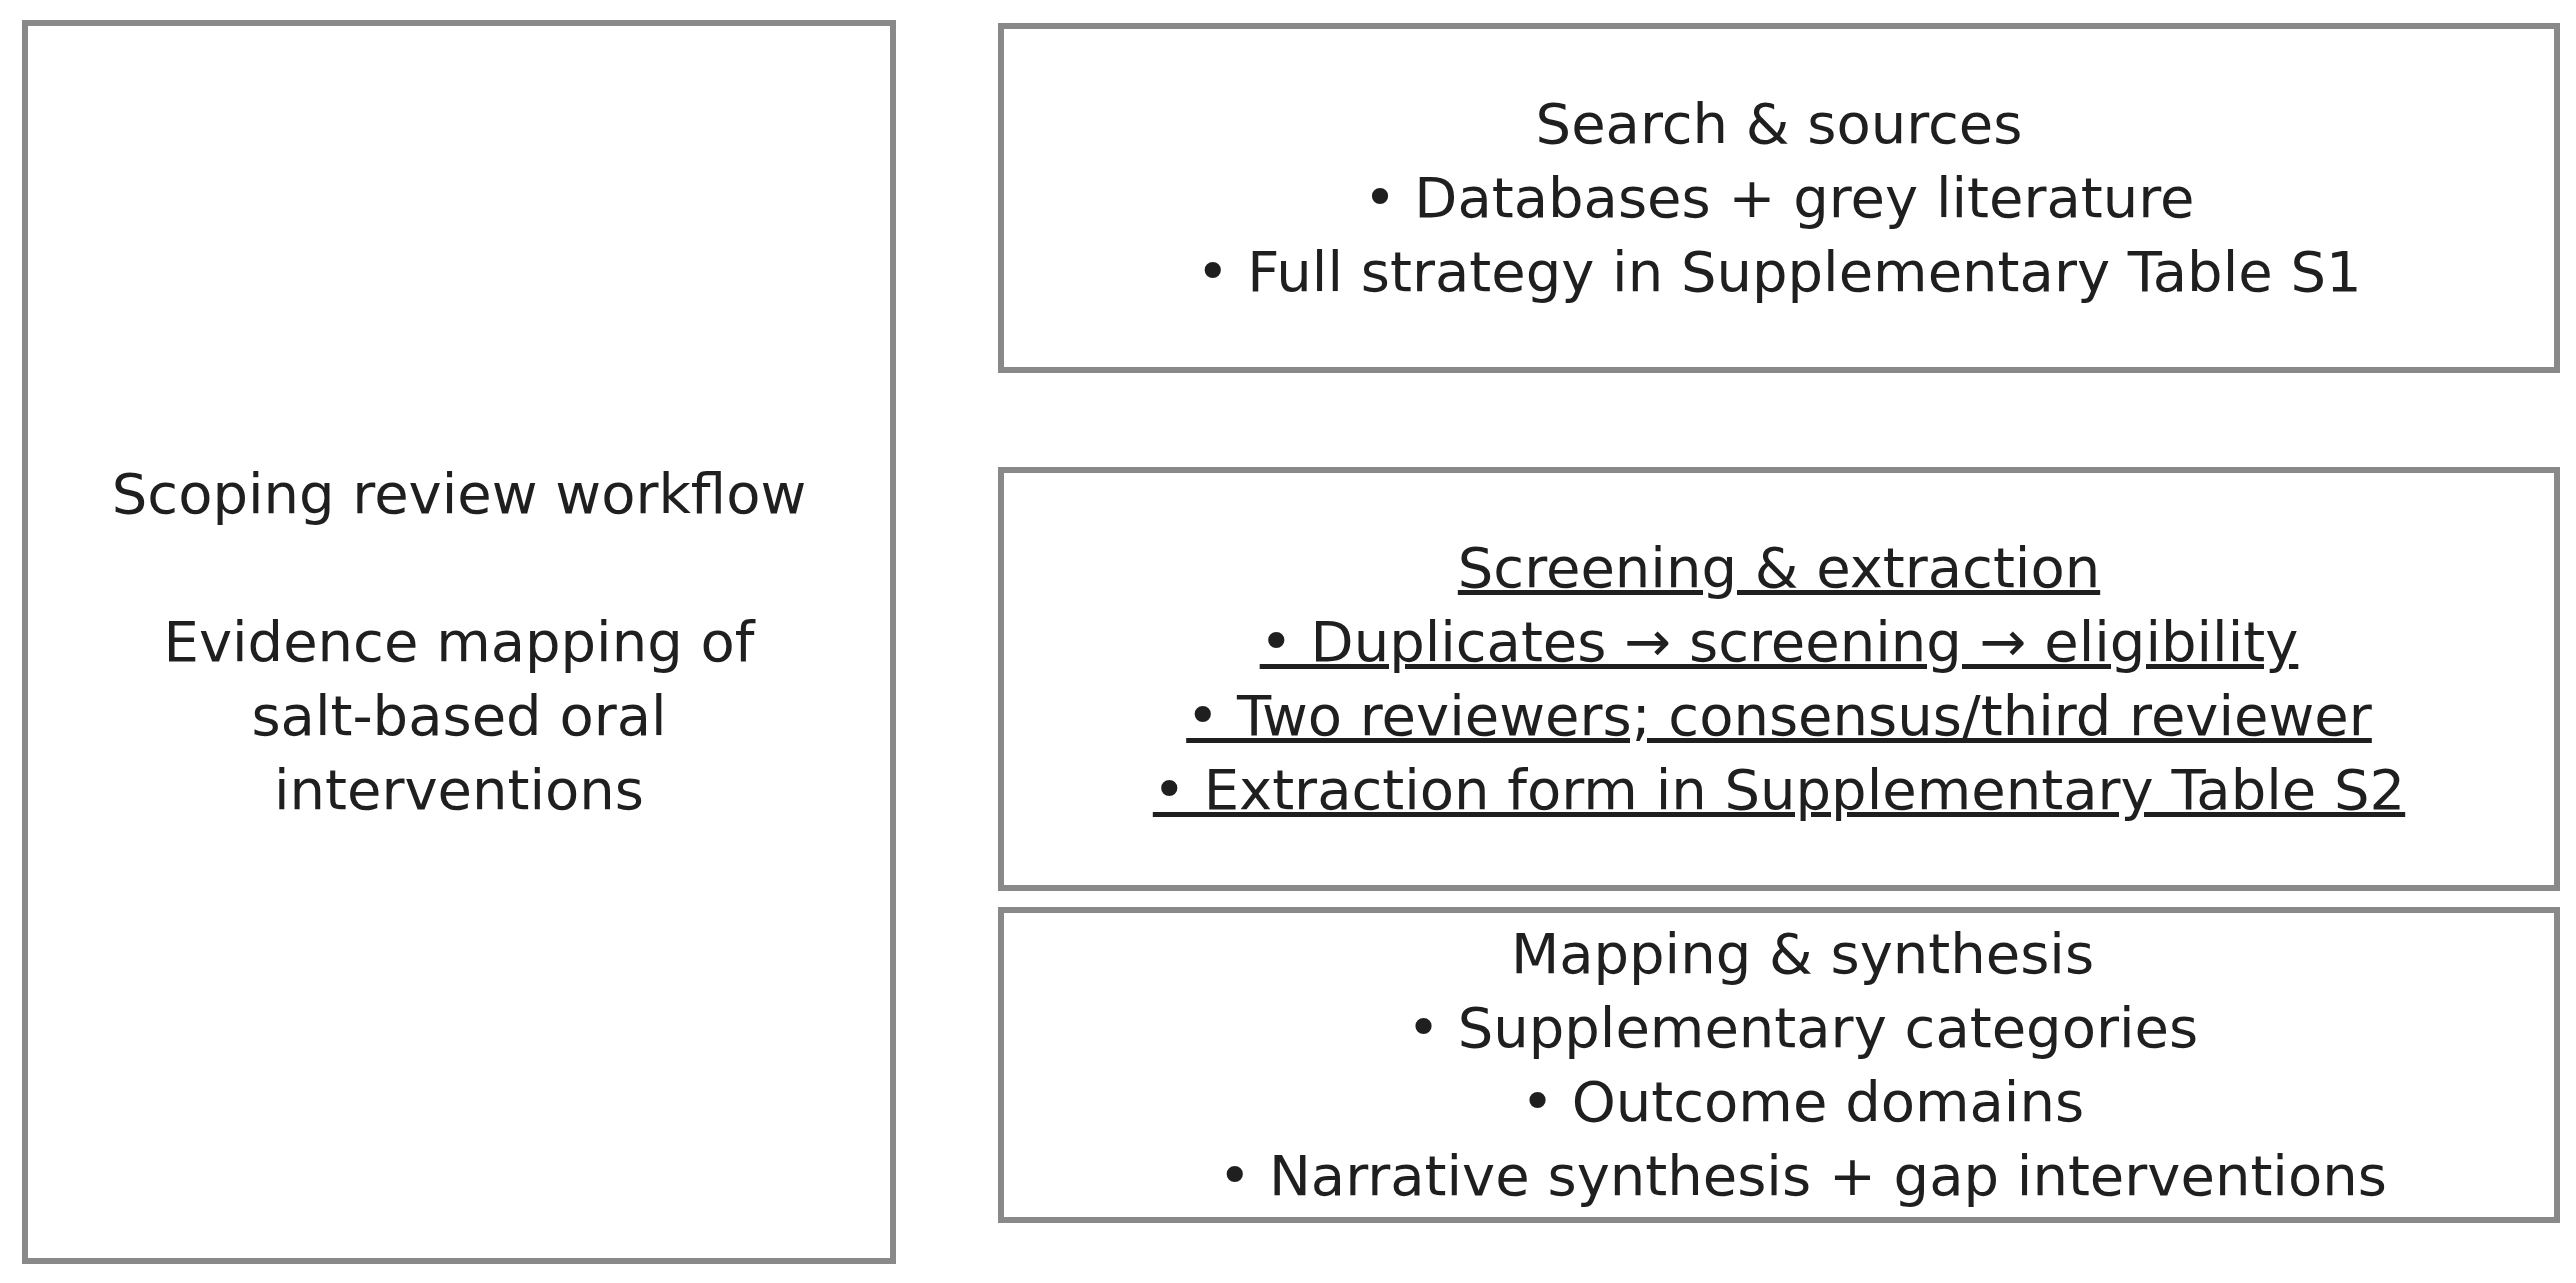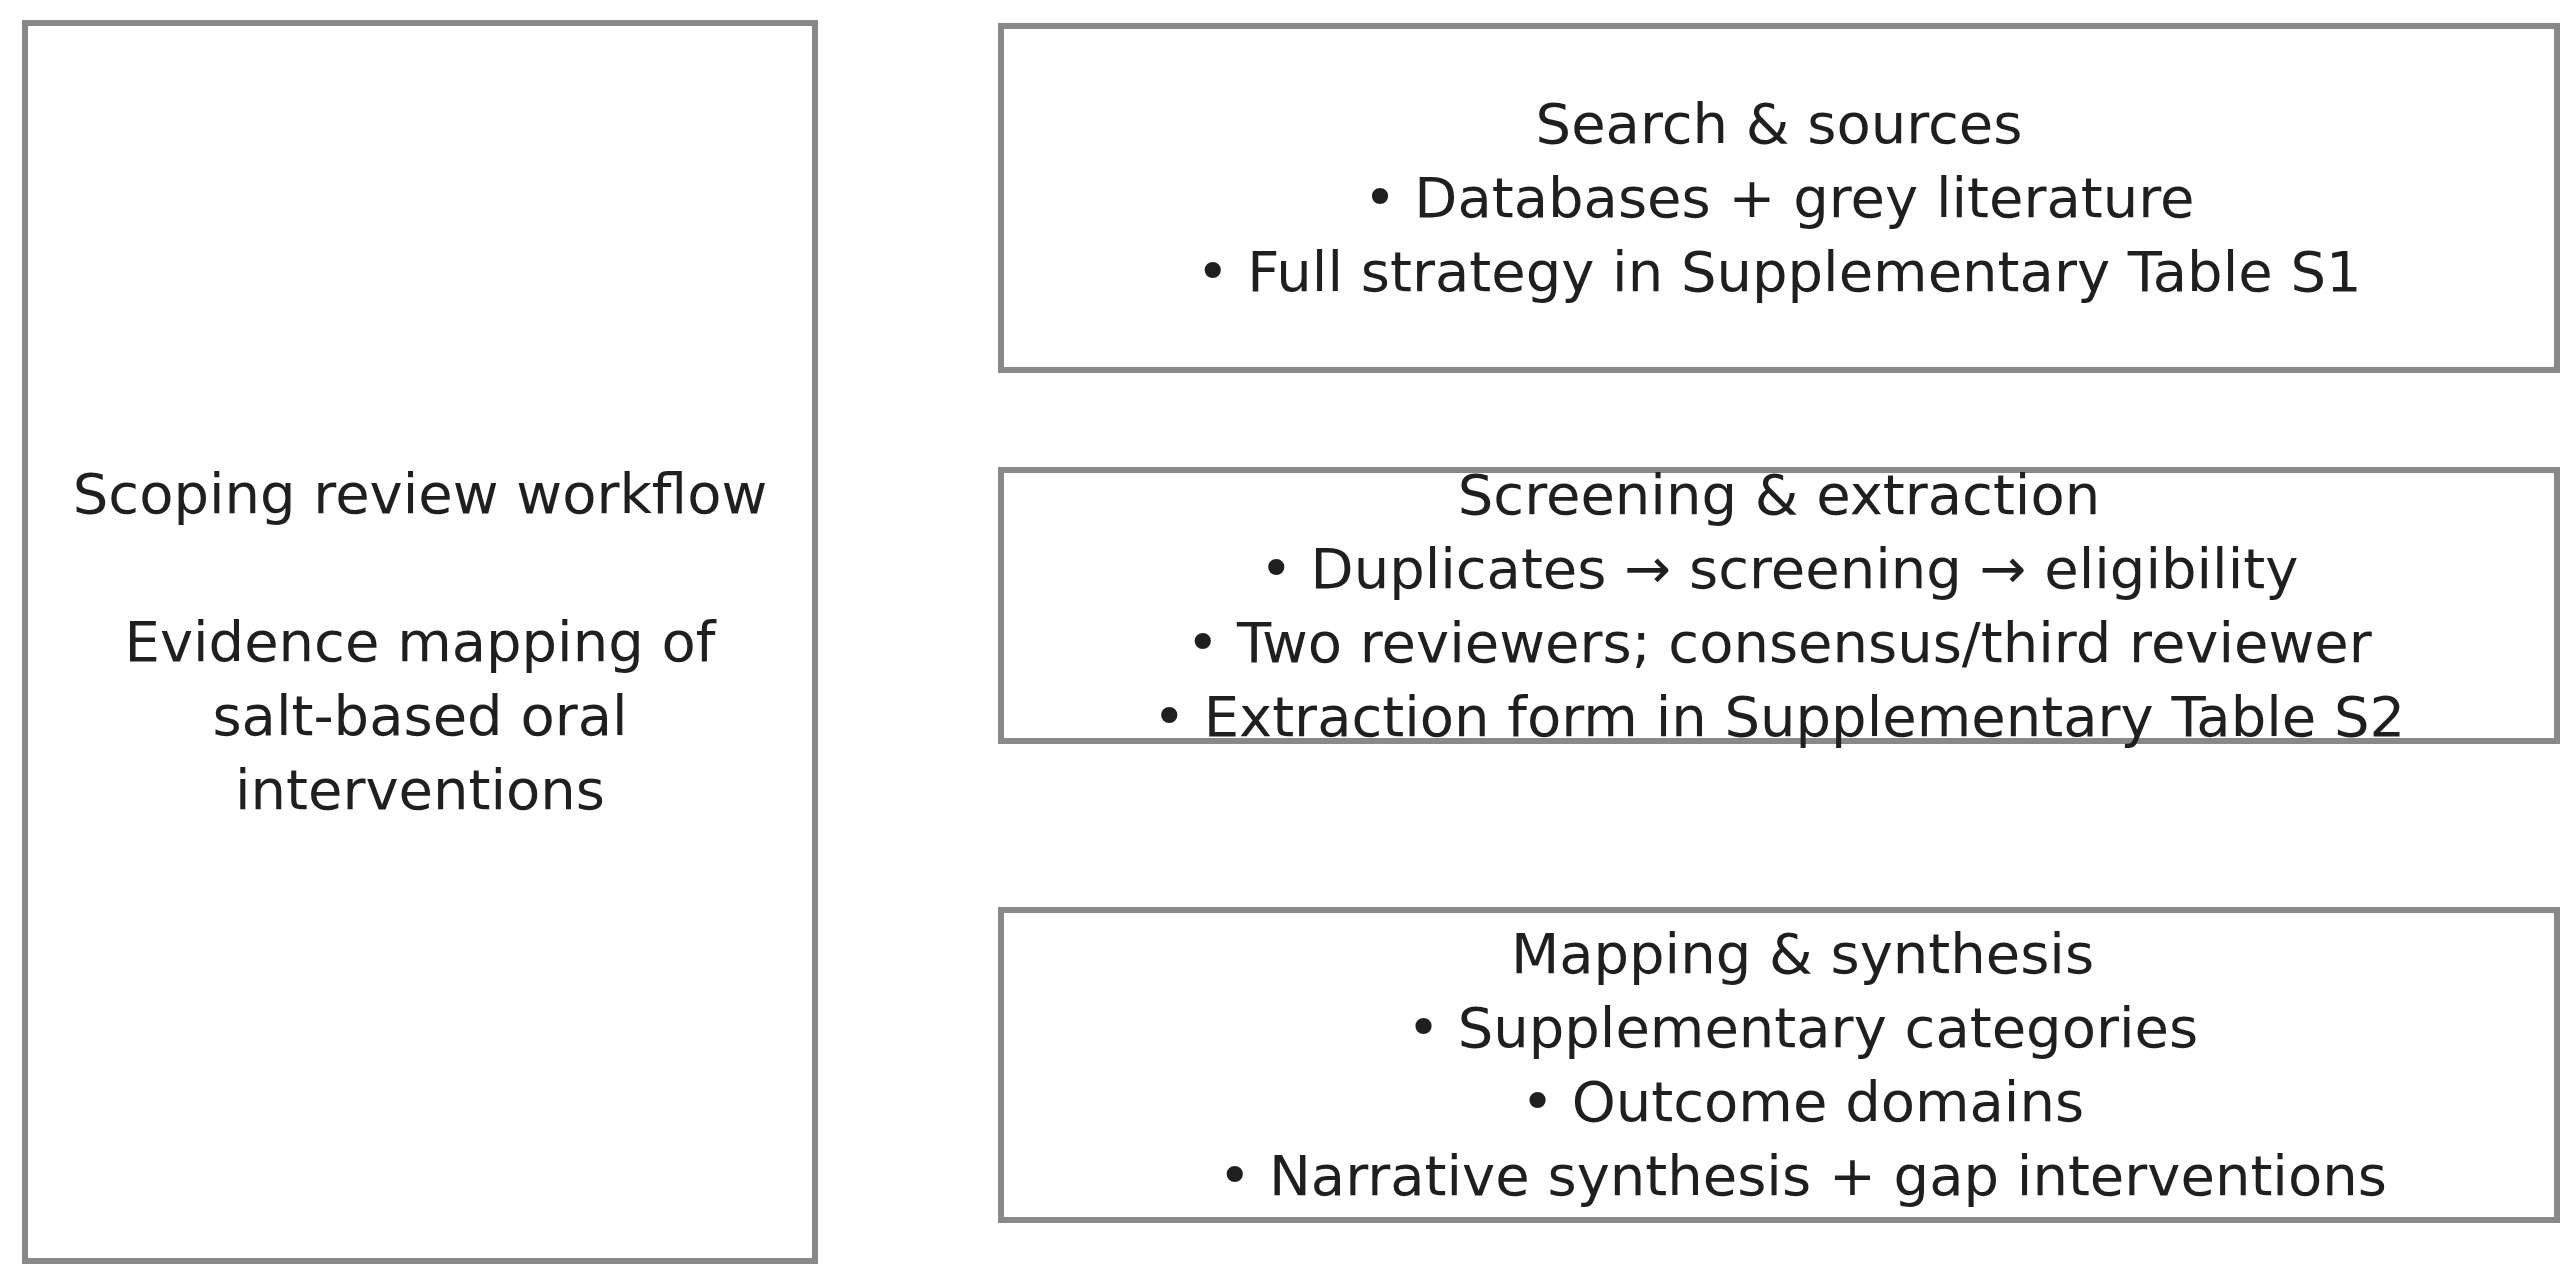--- a/index.html
+++ b/index.html
@@ -29,29 +29,29 @@
   }
   .box .line {
     font-size: 56px;
     line-height: 74px;
     min-height: 74px;
     white-space: nowrap;
   }
   .title-box {
     left: 22px;
     top: 20px;
-    width: 796px;
+    width: 874px;
     height: 1244px;
   }
   .stage-box {
     left: 998px;
     width: 1562px;
   }
   .stage-1 { top: 23px;  height: 350px; }
-  .stage-2 { top: 467px; height: 277px; }
+  .stage-2 { top: 467px; height: 424px; text-decoration: underline; }
   .stage-3 { top: 907px; height: 316px; padding-left: 47px; }
 </style>
 </head>
 <body>
 
 <div class="canvas">
 
   <div class="box title-box">
     <div class="line">Scoping review workflow</div>
     <div class="line"></div>

